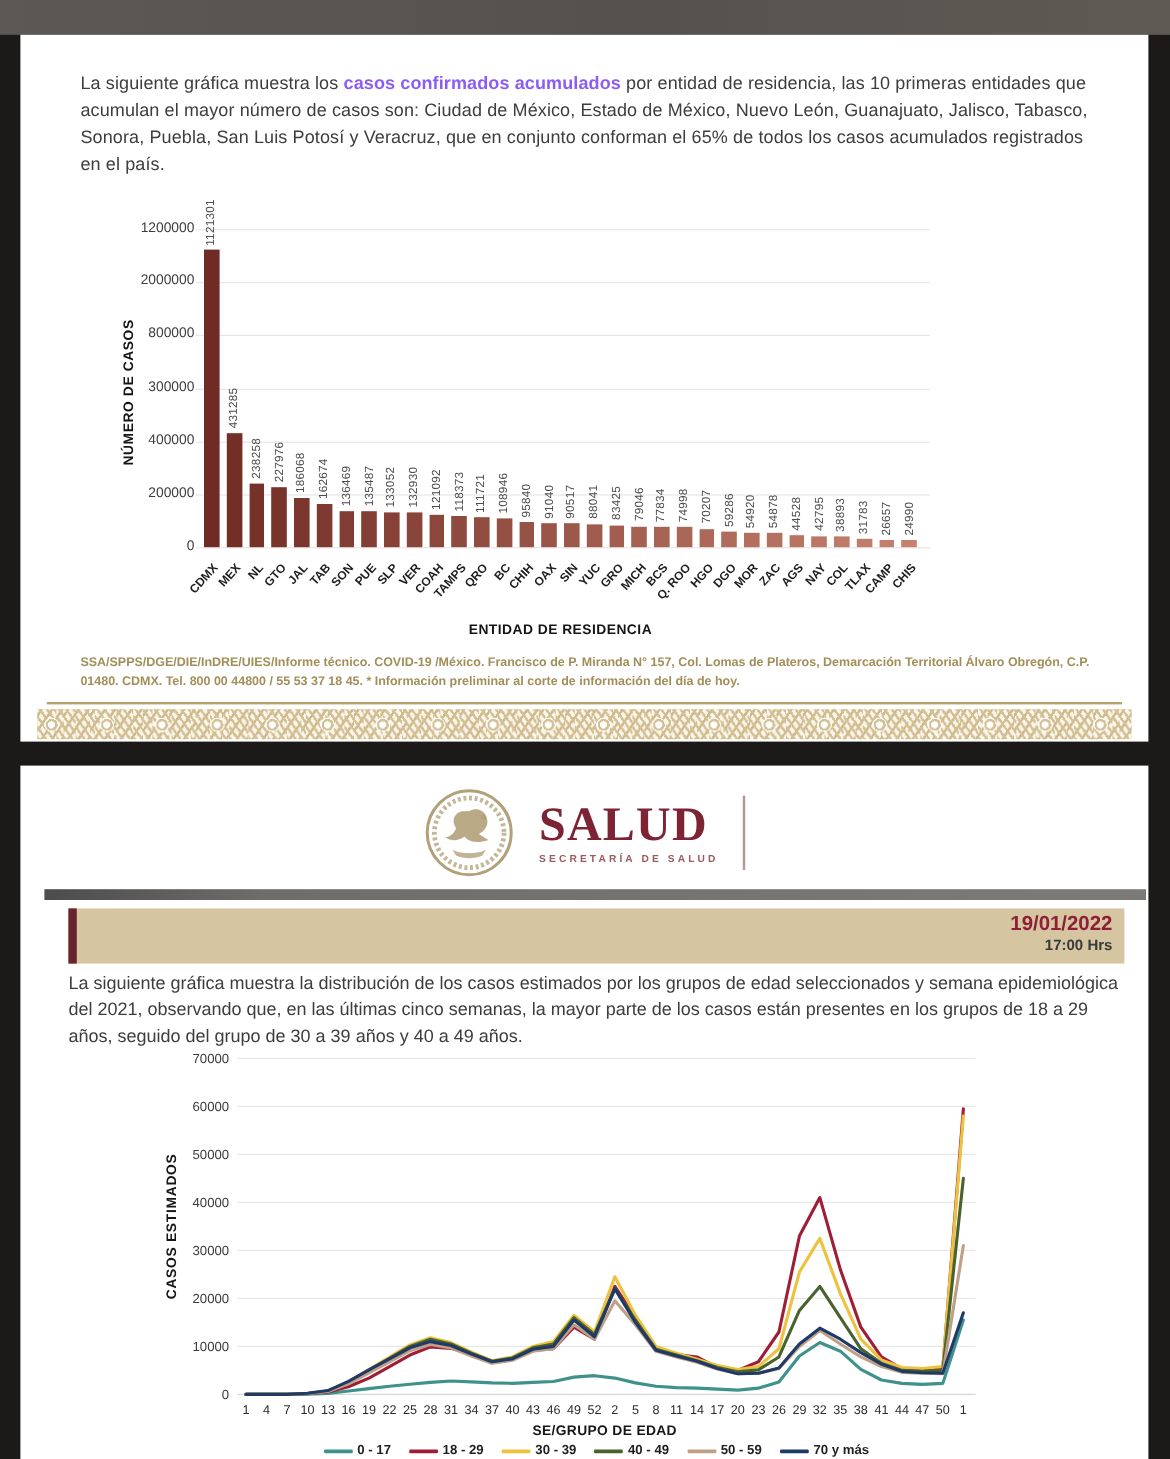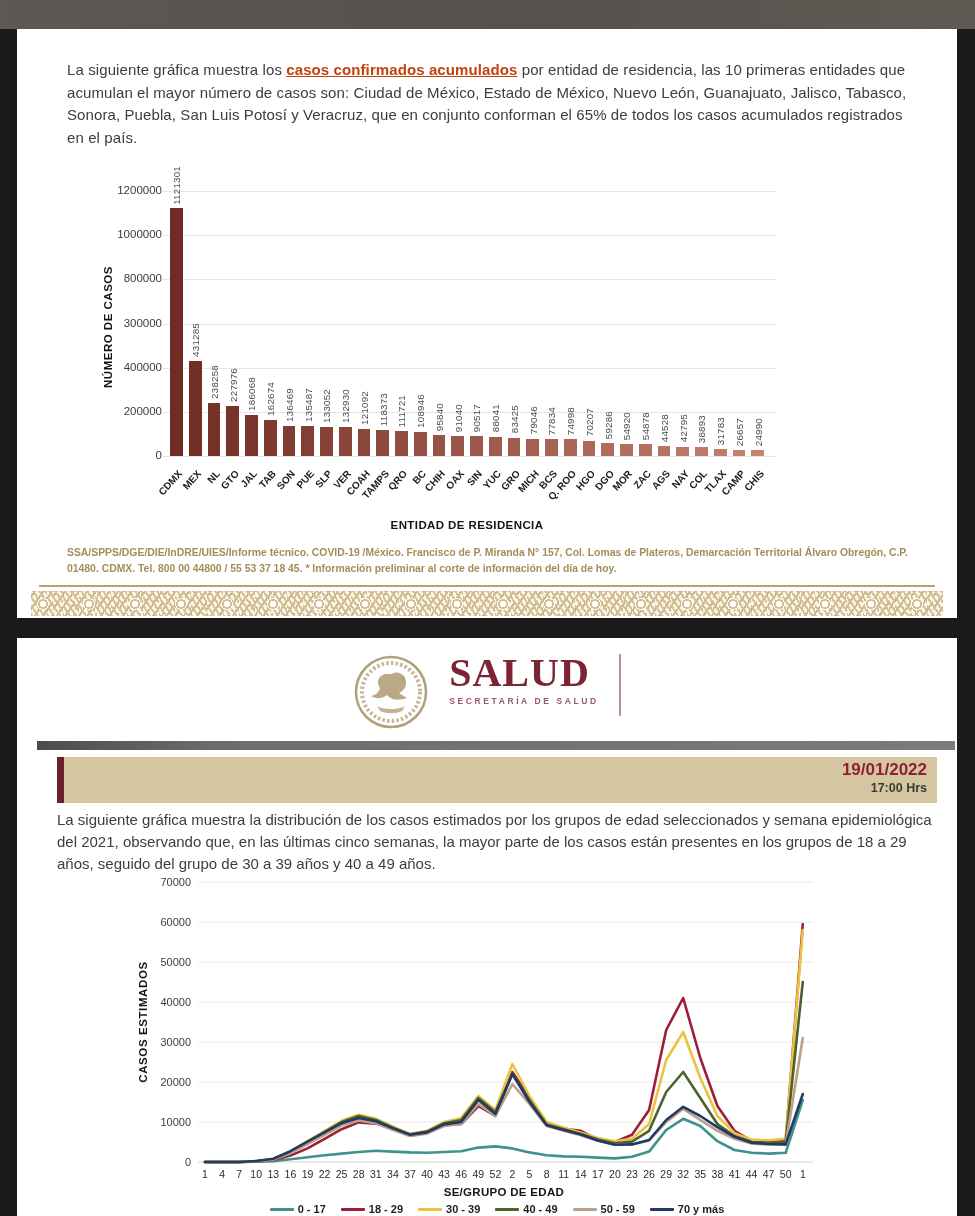--- a/index.html
+++ b/index.html
@@ -9,21 +9,21 @@
     font-family:"Liberation Sans", sans-serif;
   }
   .top-strip{position:absolute;top:0;left:0;width:975px;height:29px;
     background:linear-gradient(90deg,#5b5855 0%,#55514d 55%,#5f5a53 100%);}
   .page{position:absolute;left:17px;width:940px;background:#fff;}
   #page1{top:29px;height:589px;}
   #page2{top:638px;height:578px;}
 
   
   .intro{margin:0;padding:30px 48px 0 50px;font-size:15px;line-height:1.5;color:#3d3d3d;letter-spacing:.1px;}
-  .intro b{color:#c2410c;text-decoration:underline;}
+  .intro b{color:#8b5cf6;}
   .chart1{position:relative;height:382px;margin-top:12px;}
   .c1-ylabel{position:absolute;left:-12px;top:158px;width:210px;height:16px;text-align:center;
     transform:rotate(-90deg);font-weight:700;font-size:11.5px;letter-spacing:.5px;color:#141414;}
   #c1-yaxis{position:absolute;left:55px;top:30px;width:90px;height:265px;}
   .c1-ytick{position:absolute;right:0;font-size:11.5px;color:#3c3c3c;width:90px;text-align:right;}
   #c1-plot{position:absolute;left:150px;top:30px;width:600px;height:265px;}
   .c1-grid{position:absolute;left:-4px;right:-8px;height:1px;background:#e8e6e4;}
   .c1-col{position:absolute;bottom:0;height:100%;}
   .c1-bar{position:absolute;bottom:0;left:3px;right:3px;}
   .c1-val{position:absolute;left:50%;transform:translateX(-50%) rotate(180deg);writing-mode:vertical-rl;
@@ -37,21 +37,21 @@
   .gold-line{height:2px;background:var(--gold-line,#b6a26b);margin:9px 22px 0 22px;}
   .ornament{height:25px;margin:4px 14px 0;background-color:#faf5e9;
     background-image:
       radial-gradient(circle at 12px 13px, #fff 0 3px, #d3bf93 3px 5px, #fff 5px 6px, transparent 6px),
       radial-gradient(circle at 32px 8px, #d3bf93 0 2px, transparent 2px),
       repeating-linear-gradient(55deg, #d3bf93 0 2px, transparent 2px 5px),
       repeating-linear-gradient(-55deg, #cdb88a 0 2px, transparent 2px 7px);
     background-size:46px 25px,23px 13px,16px 25px,22px 25px;}
 
   
-  .p2-header{display:flex;justify-content:center;align-items:flex-start;gap:20px;padding-top:16px;height:80px;}
+  .p2-header{display:flex;justify-content:center;align-items:center;gap:20px;padding-top:16px;height:80px;}
   .logo-salud{font-family:"Liberation Serif",serif;font-weight:700;font-size:40px;line-height:.95;
     color:var(--brand-maroon,#7c2433);letter-spacing:1px;}
   .logo-sub{font-size:8.5px;font-weight:700;letter-spacing:2.6px;color:#9a5a60;margin-top:4px;}
   .v-divider{width:2px;height:62px;background:#b3969a;}
   .subsec{font-family:"Liberation Serif",serif;font-weight:700;font-size:19.5px;line-height:1.25;
     color:var(--brand-maroon,#7c2433);letter-spacing:.3px;}
   .gray-bar{height:9px;margin:7px 2px 0 20px;background:linear-gradient(90deg,#4c4c4c 0%,#6f6d6a 20%,#7d7b78 100%);}
   .title-band{position:relative;height:46px;margin:7px 20px 0 40px;background:var(--band-bg,#d5c5a0);}
   .band-accent{position:absolute;left:0;top:0;width:7px;height:100%;background:#6b222e;}
   .band-title{position:absolute;left:15px;bottom:3px;font-size:16.5px;font-weight:800;color:var(--title-red,#8e1f36);}
@@ -78,21 +78,21 @@
   <p class="intro"><span>La siguiente gráfica muestra los </span><b>casos confirmados acumulados</b><span> por entidad de residencia, las 10 primeras entidades que acumulan el mayor número de casos son: Ciudad de México, Estado de México, Nuevo León, Guanajuato, Jalisco, Tabasco, Sonora, Puebla, San Luis Potosí y Veracruz, que en conjunto conforman el 65% de todos los casos acumulados registrados en el país.</span></p>
 
   <div class="chart1">
     <div class="c1-ylabel">NÚMERO DE CASOS</div>
     <div id="c1-yaxis">
         <div class="c1-ytick" style="top: 258px;">0</div>
         <div class="c1-ytick" style="top: 213.833px;">200000</div>
         <div class="c1-ytick" style="top: 169.667px;">400000</div>
         <div class="c1-ytick" style="top: 125.5px;">300000</div>
         <div class="c1-ytick" style="top: 81.3333px;">800000</div>
-        <div class="c1-ytick" style="top: 37.1667px;">1000000</div>
+        <div class="c1-ytick" style="top: 37.1667px;">2000000</div>
         <div class="c1-ytick" style="top: -7px;">1200000</div>
       </div>
     <div id="c1-plot">
         <div class="c1-grid" style="top: 265px;"></div>
         <div class="c1-grid" style="top: 220.833px;"></div>
         <div class="c1-grid" style="top: 176.667px;"></div>
         <div class="c1-grid" style="top: 132.5px;"></div>
         <div class="c1-grid" style="top: 88.3333px;"></div>
         <div class="c1-grid" style="top: 44.1667px;"></div>
         <div class="c1-grid" style="top: 0px;"></div>

